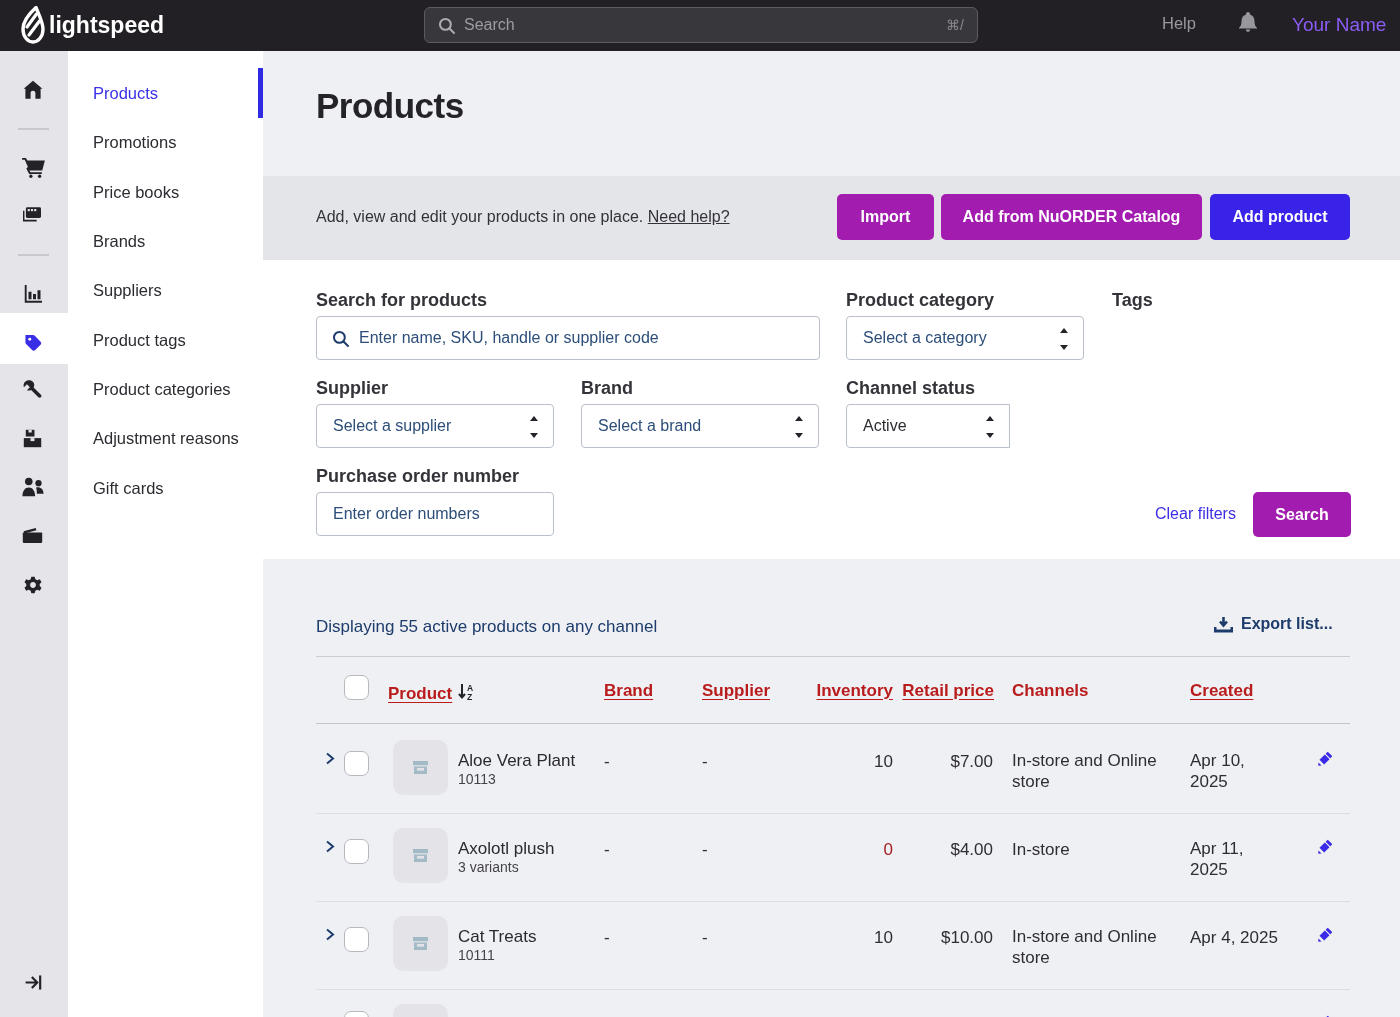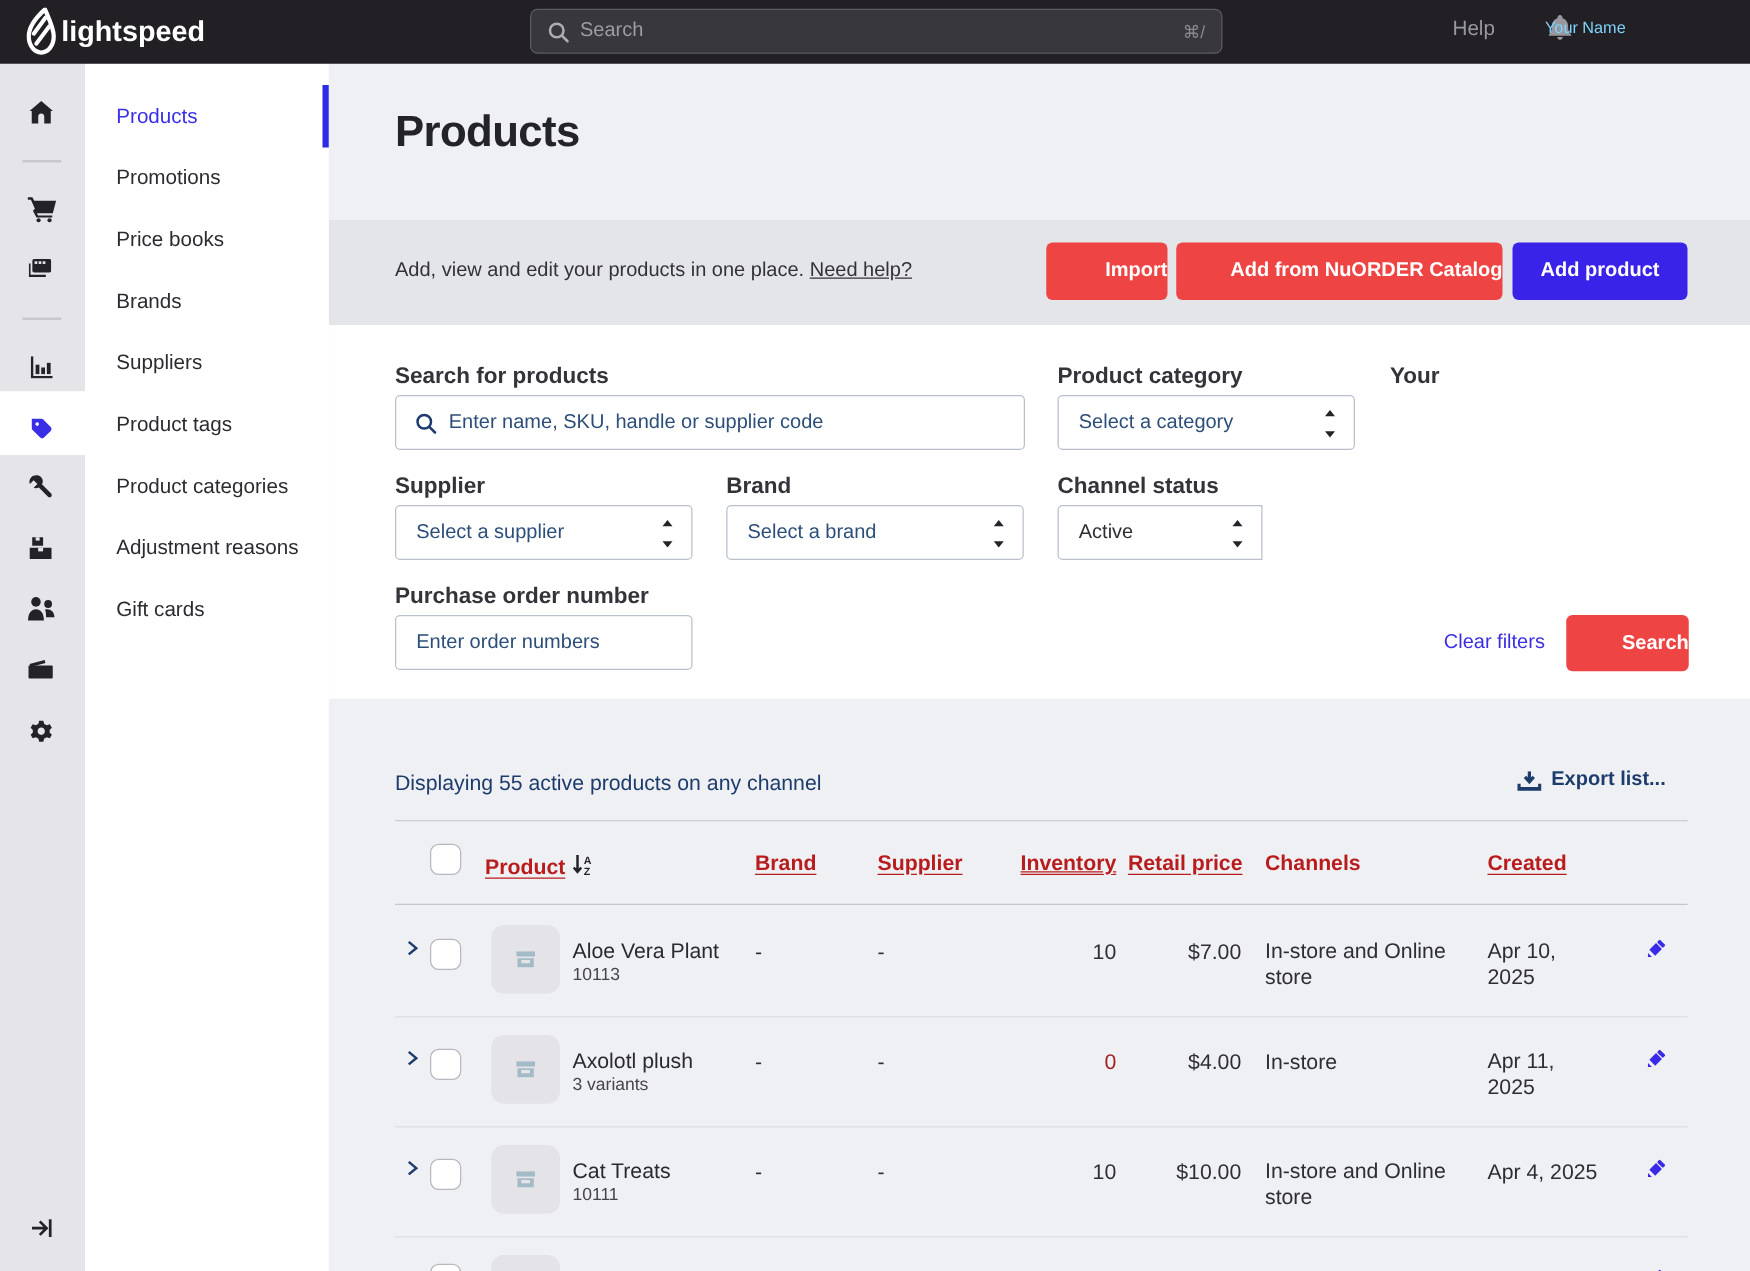--- a/index.html
+++ b/index.html
@@ -5,42 +5,42 @@
 * { margin:0; padding:0; box-sizing:border-box; }
 html,body { width:1400px; height:1017px; overflow:hidden; font-family:"Liberation Sans", sans-serif; background:#eff0f4; }
 
 
 #topbar { position:absolute; left:0; top:0; width:1400px; height:51px; background:#222024; z-index:30; }
 #logotext { position:absolute; left:49px; top:12px; color:#fff; font-size:23px; font-weight:bold; letter-spacing:0px; }
 #searchbox { position:absolute; left:424px; top:7px; width:554px; height:36px; background:#38373c; border:1px solid #5c5b61; border-radius:6px; }
 #searchbox .ph { position:absolute; left:39px; top:8px; font-size:16px; color:#9d9ca3; }
 #searchbox .kbd { position:absolute; right:13px; top:9px; font-size:14px; color:#8a898f; }
 #tb-help { position:absolute; left:1162px; top:14px; font-size:16.5px; color:#99989e; }
-#tb-name { position:absolute; left:1236px; top:14px; font-size:13px; color:#7dd3fc; }
+#tb-name { position:absolute; left:1292px; top:14px; font-size:19px; color:#8b5cf6; }
 
 
 #rail { position:absolute; left:0; top:51px; width:68px; height:966px; background:#e5e5e9; z-index:20; }
 #rail .whiteband { position:absolute; left:0; top:262px; width:68px; height:51px; background:#fff; }
 #rail .divider { position:absolute; left:18px; width:31px; height:2px; background:#c9c9cd; }
 #rail svg { position:absolute; left:21px; }
 
 
 #sidenav { position:absolute; left:68px; top:51px; width:195px; height:966px; background:#fff; z-index:10; }
 #sidenav .item { position:absolute; left:25px; font-size:16.5px; color:#2c2b31; }
 #sidenav .active { color:#3a30e8; }
 #indicator { position:absolute; left:190px; top:17px; width:5px; height:50px; background:#2f2be5; }
 
 
 #content { position:absolute; left:263px; top:51px; width:1137px; height:966px; background:#eff0f4; }
 h1 { position:absolute; left:53px; top:35px; font-size:35px; font-weight:bold; color:#242329; letter-spacing:-0.5px; }
 #banner { position:absolute; left:0; top:125px; width:1137px; height:84px; background:#e4e5e9; }
 #banner .txt { position:absolute; left:53px; top:32px; font-size:16px; color:#33323a; }
 #banner .txt a { color:#33323a;text-align:right; }
 .btn { position:absolute; top:18px; height:46px; border-radius:5px; color:#fff; font-size:16px; font-weight:bold; text-align:center; line-height:46px; }
-.btn.slate { background:#ef4444;text-align:right; }
+.btn.slate { background:#a21caf; }
 .btn.blue { background:#3a23e8; }
 
 
 #filters { position:absolute; left:0; top:209px; width:1137px; height:299px; background:#fff; }
 #filters .lbl { position:absolute; font-size:18px; font-weight:bold; color:#33333a; }
 .inp { position:absolute; height:44px; background:#fff; border:1px solid #b9c0cb; border-radius:4px; font-size:16px; }
 .inp .ph { position:absolute; left:16px; top:12px; color:#2c4e79; }
 .inp .val { position:absolute; left:16px; top:12px; color:#2e2d33; }
 .spin { position:absolute; right:14px; top:11px; width:9px; height:22px; }
 .spin:before { content:""; position:absolute; top:0px; left:0; border-left:4.5px solid transparent; border-right:4.5px solid transparent; border-bottom:5.5px solid #242329; }
@@ -179,21 +179,21 @@
   <h1>Products</h1>
   <div id="banner">
     <span class="txt">Add, view and edit your products in one place. <a href="#">Need help?</a></span>
     <div class="btn slate" style="left:574px; width:97px;">Import</div>
     <div class="btn blue" style="left:947px; width:140px;">Add product</div>
     <div class="btn slate" style="left:678px; width:261px;">Add from NuORDER Catalog</div>
   </div>
   <div id="filters">
     <div class="lbl" style="left:53px; top:30px;">Search for products</div>
     <div class="lbl" style="left:583px; top:30px;">Product category</div>
-    <div class="lbl" style="left:849px; top:30px;">Your</div>
+    <div class="lbl" style="left:849px; top:30px;">Tags</div>
     <div class="inp" style="left:53px; top:56px; width:504px;">
       <svg style="position:absolute;left:15px;top:13px" width="18" height="18" viewBox="0 0 18 18">
           <circle cx="7.4" cy="7.4" r="5.4" fill="none" stroke="#1d3c6c" stroke-width="2"></circle>
           <line x1="11.5" y1="11.5" x2="16" y2="16" stroke="#1d3c6c" stroke-width="2" stroke-linecap="round"></line>
         </svg>
       <span class="ph" style="left:42px;">Enter name, SKU, handle or supplier code</span>
     </div>
     <div class="inp" style="left:583px; top:56px; width:238px;">
         <span class="ph">Select a category</span>
         <span class="spin"></span>
@@ -234,21 +234,21 @@
         <div class="cb" style="left:28px; top:18px;"></div>
         <div class="hdr" style="left:72px; top:24px;"><u>Product</u>
           <svg style="position:relative; top:2px; left:1px;" width="17" height="18" viewBox="0 0 17 18">
               <path d="M4 1 v13 M1 11 L4 14.5 L7 11" stroke="#242329" stroke-width="2" fill="none"></path>
               <text x="9" y="8" font-size="8.5" font-weight="bold" fill="#242329" font-family="Liberation Sans">A</text>
               <text x="9" y="17" font-size="8.5" font-weight="bold" fill="#242329" font-family="Liberation Sans">Z</text>
             </svg>
         </div>
         <div class="hdr" style="left:288px; top:24px;"><u>Brand</u></div>
         <div class="hdr" style="left:386px; top:24px;"><u>Supplier</u></div>
-        <div class="hdr num" style="left:462px; top:24px; width:115px;text-decoration:underline;"><u>Inventory</u></div>
+        <div class="hdr num" style="left:462px; top:24px; width:115px;"><u>Inventory</u></div>
         <div class="hdr num" style="left:577px; top:24px; width:101px;"><u>Retail price</u></div>
         <div class="hdr" style="left:696px; top:24px;">Channels</div>
         <div class="hdr" style="left:874px; top:24px;"><u>Created</u></div>
       </div>
       <div class="hline" style="top:67px; background:#c5c6cb;"></div>
 
       <div class="row" style="top:69px;">
         <svg class="chev" width="12" height="13" viewBox="0 0 12 13">
             <path d="M3 1.5 L9 6.5 L3 11.5" stroke="#1c3c6e" stroke-width="2" fill="none"></path>
           </svg>

